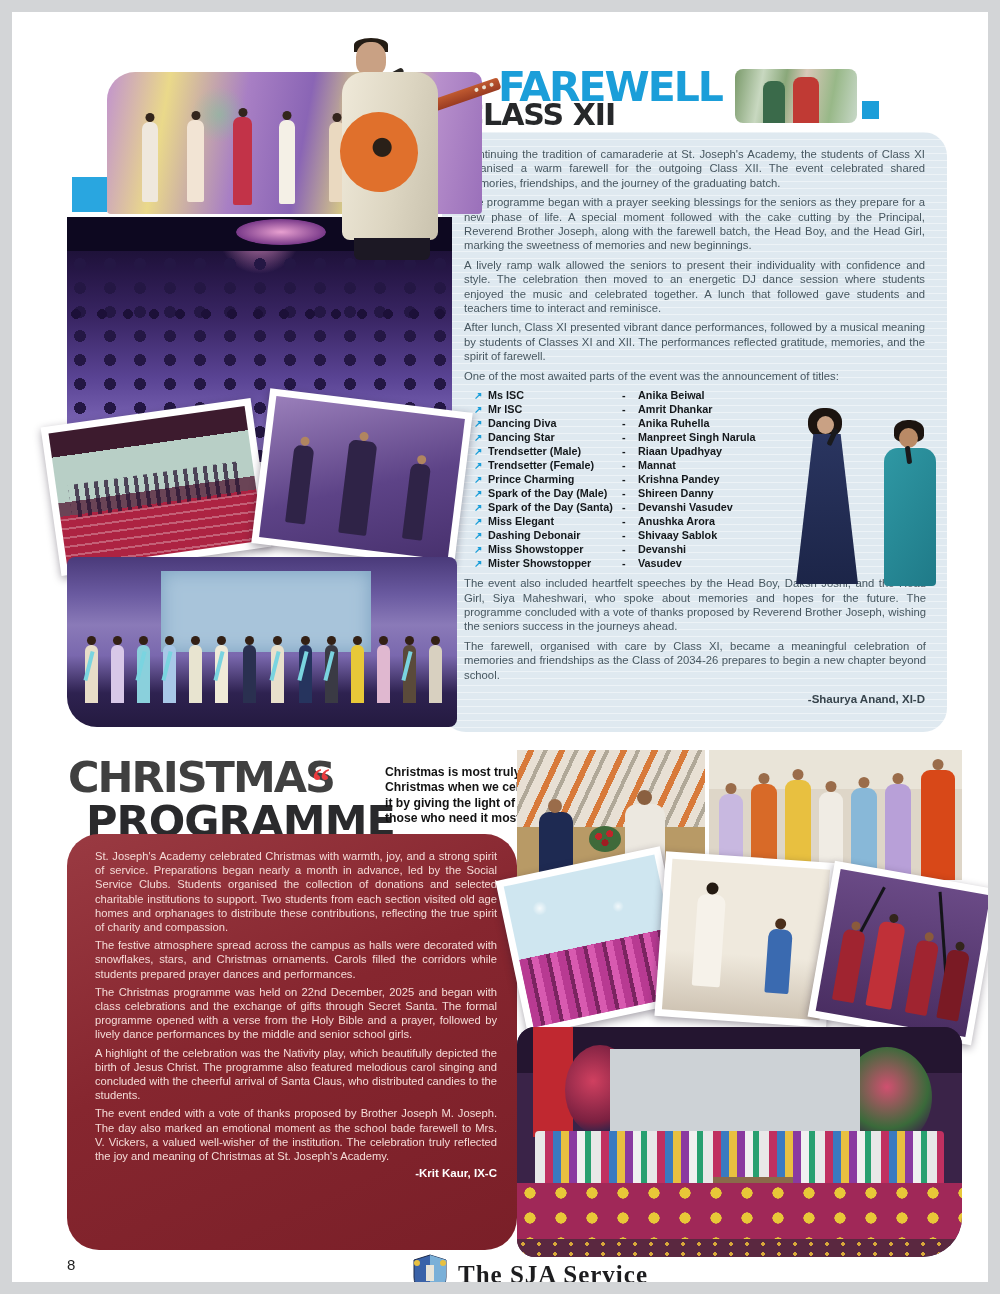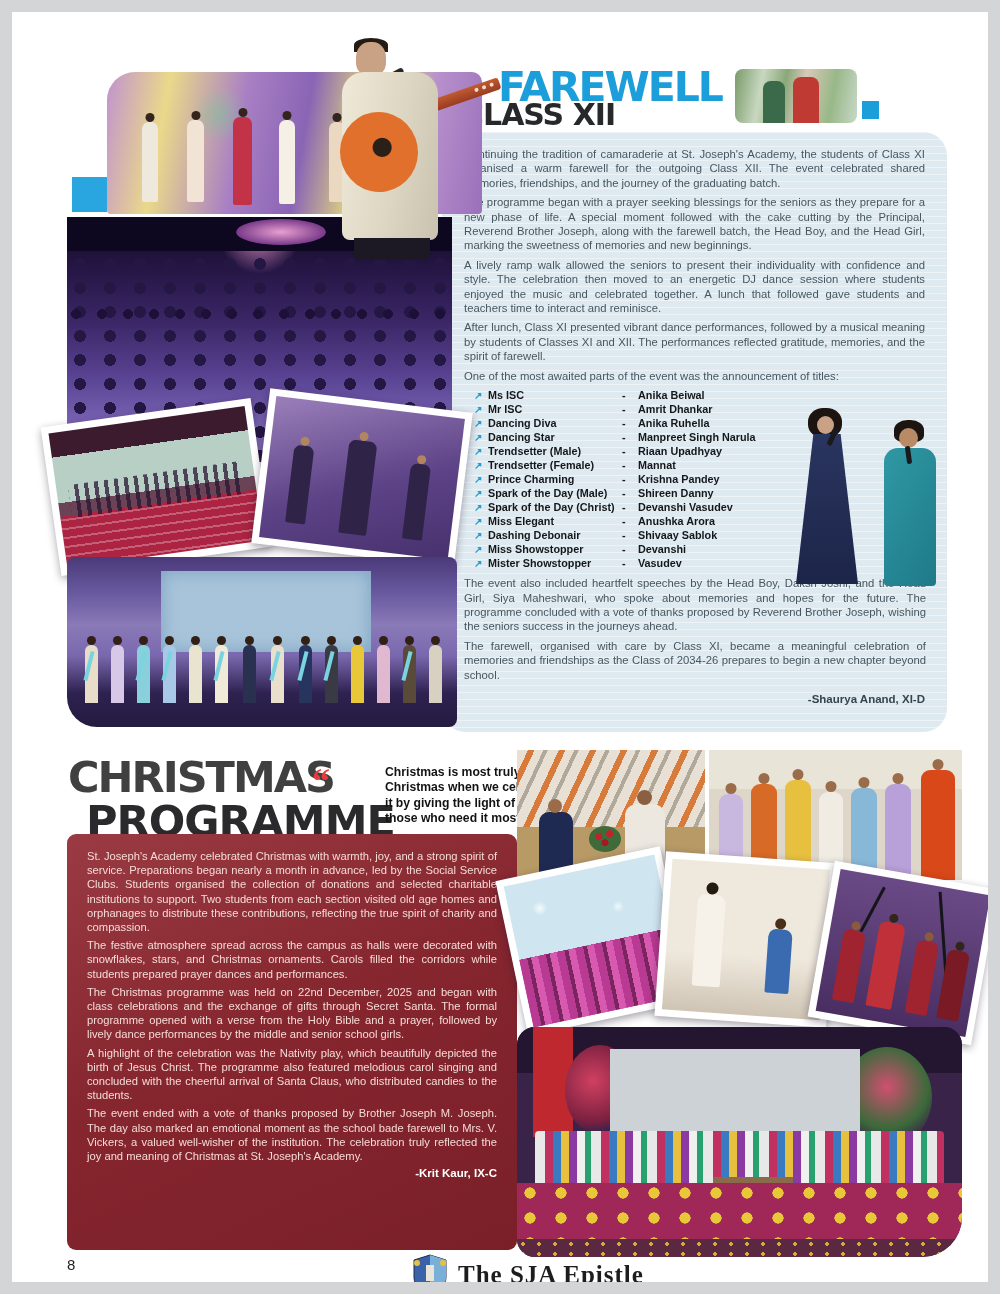--- a/index.html
+++ b/index.html
@@ -32,23 +32,23 @@
   .trow .lab { width:134px; }
   .trow .d { width:16px; }
   .byline { text-align:right; font-weight:bold; font-size:11.5px; color:#37444c; margin-top:11px; }
 
   
   .quote-open { left:300px; top:748px; font-family:"Liberation Serif", serif; font-size:36px; font-weight:bold; color:#e83a3d; }
   .quote-text { left:328px; top:753px; width:180px; font-size:12.2px; line-height:15.4px; font-weight:bold; color:#121212;margin-left:45px; }
   .quote-text .cq { font-family:"Liberation Serif", serif; font-size:20px; color:#e83a3d; line-height:0; vertical-align:-4px; }
 
   
-  .xm-panel { left:55px; top:822px; width:450px; height:416px; border-radius:9px;
+  .xm-panel { left:55px; top:822px; width:450px; height:416px; border-radius:32px;
     background:linear-gradient(155deg, #9a3a42 0%, #86262f 45%, #7a1f28 100%);
-    padding:15px 20px 10px 20px; }
+    padding:15px 20px 10px 28px; }
   .xm-panel p { font-size:11.2px; line-height:14.2px; color:#f4dbd7; text-align:justify; margin-bottom:4px; }
   .xm-byline { text-align:right; font-weight:bold; font-size:11.5px; color:#ffffff; margin-top:4px; }
 
   
   .page-num { left:55px; top:1244px; font-size:15px; color:#222; }
   .footer-logo { left:398px; top:1241px; display:flex; align-items:center; gap:8px; }
   .mag-title { font-family:"Liberation Serif", serif; font-weight:bold; font-size:25px; color:#1d1d1f; letter-spacing:1px; }
 
   
   .polaroid { position:absolute; background:#fff; padding:7px; box-shadow:0 3px 8px rgba(30,20,40,.4); }
@@ -244,21 +244,21 @@
           <span class="win">Krishna Pandey</span>
         </div>
       <div class="trow">
           <span class="b">↗</span>
           <span class="lab">Spark of the Day (Male)</span>
           <span class="d">-</span>
           <span class="win">Shireen Danny</span>
         </div>
       <div class="trow">
           <span class="b">↗</span>
-          <span class="lab">Spark of the Day (Christ)</span>
+          <span class="lab">Spark of the Day (Santa)</span>
           <span class="d">-</span>
           <span class="win">Devanshi Vasudev</span>
         </div>
       <div class="trow">
           <span class="b">↗</span>
           <span class="lab">Miss Elegant</span>
           <span class="d">-</span>
           <span class="win">Anushka Arora</span>
         </div>
       <div class="trow">
@@ -452,16 +452,16 @@
   <div class="abs footer-logo">
     <svg class="crest" viewBox="0 0 40 44">
       <path d="M20 2 L36 7 L36 24 C36 34 28 40 20 43 C12 40 4 34 4 24 L4 7 Z" fill="#3a62a8" stroke="#1c2a4a" stroke-width="1"></path>
       <path d="M20 2 L36 7 L36 24 C36 34 28 40 20 43 Z" fill="#7ab0d8"></path>
       <rect x="16" y="12" width="8" height="16" fill="#e8e4d8"></rect>
       <path d="M8 34 C12 40 28 40 32 34 L30 41 C26 44 14 44 10 41 Z" fill="#c0242a"></path>
       <circle cx="7" cy="10" r="3" fill="#e8c040"></circle>
       <circle cx="33" cy="10" r="3" fill="#e8c040"></circle>
       <circle cx="20" cy="36" r="3" fill="#e85a9a"></circle>
     </svg>
-    <span class="mag-title">The SJA Epistle</span>
+    <span class="mag-title">The SJA Service</span>
   </div>
 
 </div>
 
 </body></html>

